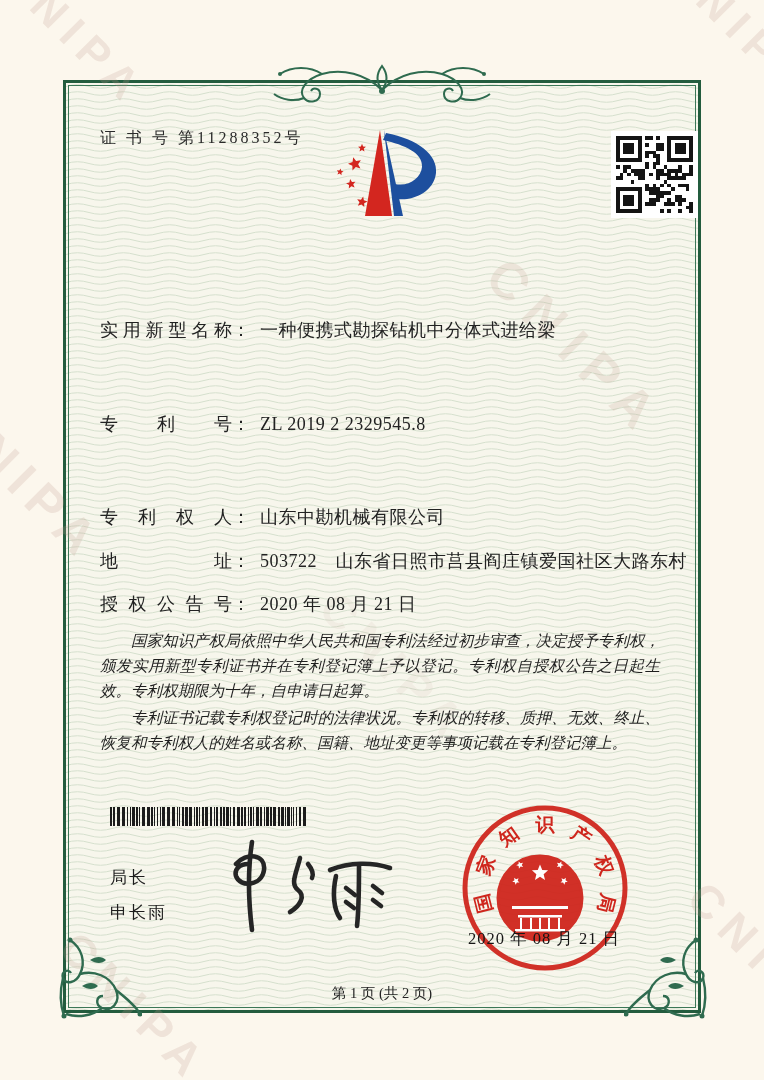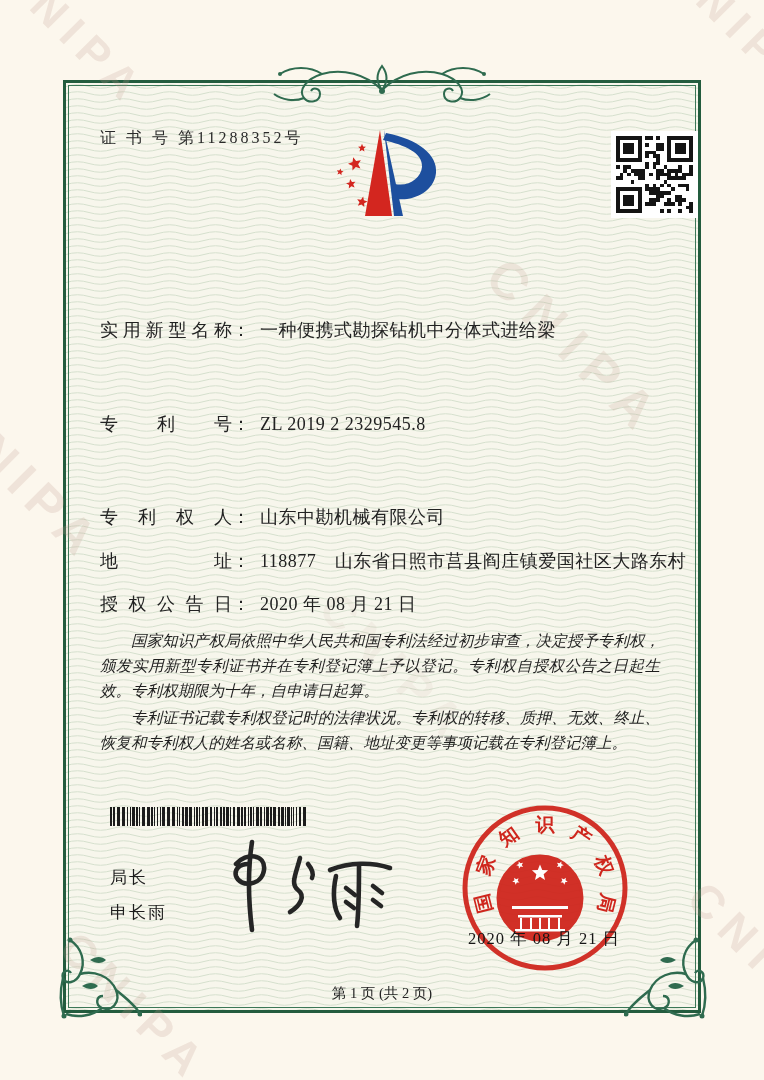--- a/index.html
+++ b/index.html
@@ -291,24 +291,24 @@
     <div class="row r0">
       <span class="lbl">实用新型名称</span><span class="colon">：</span><span class="val">一种便携式勘探钻机中分体式进给梁</span>
     </div>
     <div class="row r2">
       <span class="lbl">专利号</span><span class="colon">：</span><span class="val">ZL 2019 2 2329545.8</span>
     </div>
     <div class="row r4">
       <span class="lbl">专利权人</span><span class="colon">：</span><span class="val">山东中勘机械有限公司</span>
     </div>
     <div class="row r5">
-      <span class="lbl">地址</span><span class="colon">：</span><span class="val">118877　山东省日照市莒县阎庄镇爱国社区大路东村</span>
+      <span class="lbl">地址</span><span class="colon">：</span><span class="val">503722　山东省日照市莒县阎庄镇爱国社区大路东村</span>
     </div>
     <div class="row r6">
-      <span class="lbl">授权公告日</span><span class="colon">：</span><span class="val">2020 年 08 月 21 日</span>
+      <span class="lbl">授权公告号</span><span class="colon">：</span><span class="val">2020 年 08 月 21 日</span>
     </div>
 
     <div class="paras">
       <p>国家知识产权局依照中华人民共和国专利法经过初步审查，决定授予专利权，颁发实用新型专利证书并在专利登记簿上予以登记。专利权自授权公告之日起生效。专利权期限为十年，自申请日起算。</p>
       <p>专利证书记载专利权登记时的法律状况。专利权的转移、质押、无效、终止、恢复和专利权人的姓名或名称、国籍、地址变更等事项记载在专利登记簿上。</p>
     </div>
 
     <div class="barcode">
         <i style="left: 0px; width: 2px;"></i>
         <i style="left: 3px; width: 2px;"></i>

